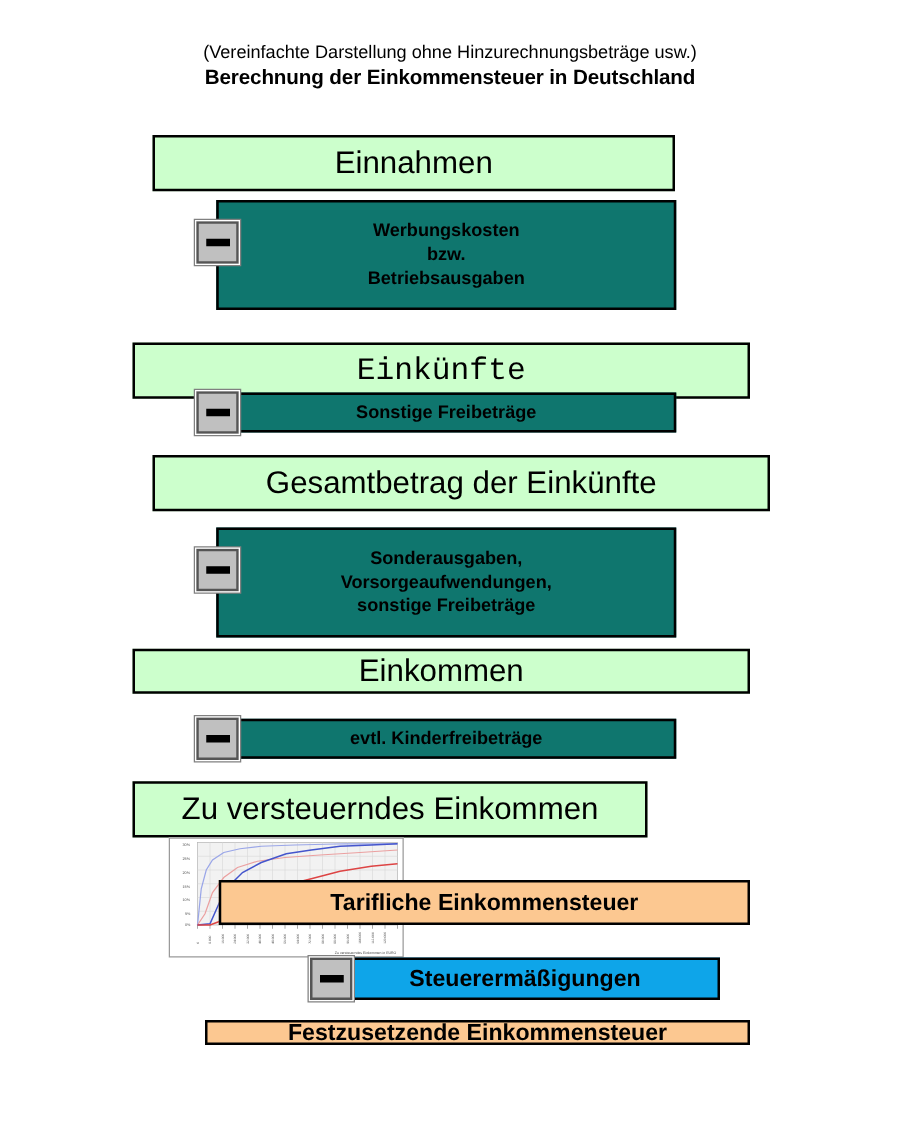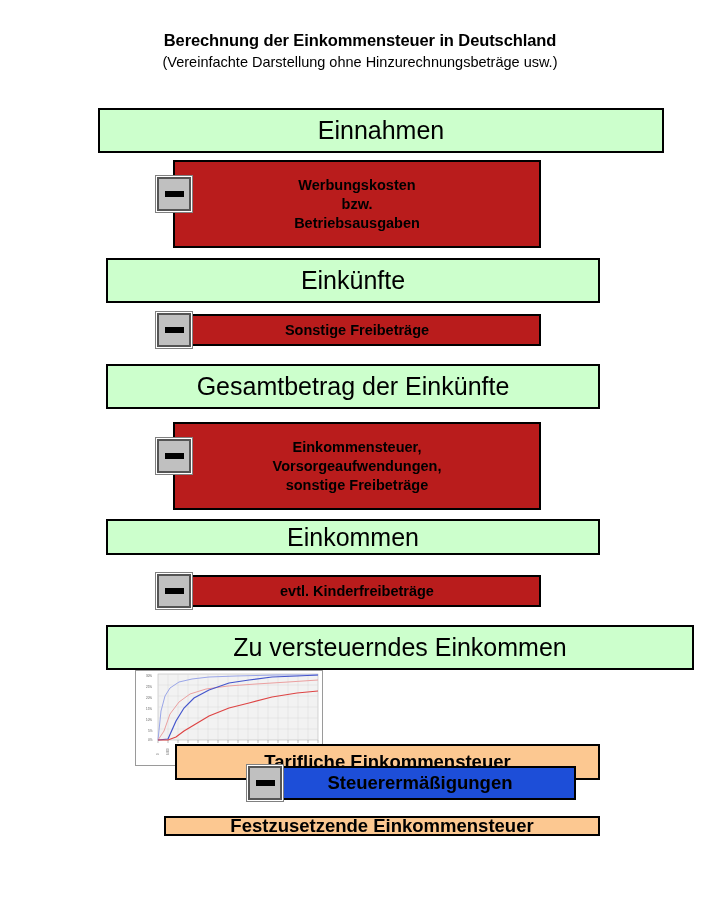--- a/index.html
+++ b/index.html
@@ -47,32 +47,32 @@
     justify-content: center;
     text-align: center;
   }
   .box-green {
     background: #ccffcc;
     font-size: 25px;
     font-weight: normal;
     letter-spacing: 0px;
   }
   .box-yellow {
-    background: #b91c1c;
+    background: #0f766e;
     font-size: 14.5px;
     font-weight: bold;
     line-height: 19px;
   }
   .box-orange {
     background: #fcc891;
     font-size: 18.5px;
     font-weight: bold;
   }
   .box-cyan {
-    background: #1d4ed8;
+    background: #0ea5e9;
     font-size: 18.5px;
     font-weight: bold;
   }
 
   .box-label {
     display: block;
     white-space: pre-line;
     padding: 0 4px;
   }
 
@@ -111,73 +111,73 @@
     overflow: hidden;
   }
   #tax-chart-thumb svg {
     display: block;
   }
 </style>
 </head>
 <body>
 
 <div id="title-block">
+  <div id="sub-title">(Vereinfachte Darstellung ohne Hinzurechnungsbeträge usw.)</div>
   <div id="main-title">Berechnung der Einkommensteuer in Deutschland</div>
-  <div id="sub-title">(Vereinfachte Darstellung ohne Hinzurechnungsbeträge usw.)</div>
-</div>
-
-<div class="box box-green" style="left:98px; top:108px; width:566px; height:45px;">
+</div>
+
+<div class="box box-green" style="left:122px; top:108px; width:418px; height:45px;">
   <span class="box-label">Einnahmen</span>
 </div>
 
 <div class="box box-yellow" style="left:173px; top:160px; width:368px; height:88px;">
   <span class="box-label">Werbungskosten
 bzw.
 Betriebsausgaben</span>
 </div>
 <div class="minus-badge" style="left:157px; top:177px;">
   <span class="minus-bar"></span>
 </div>
 
-<div class="box box-green" style="left:106px; top:258px; width:494px; height:45px;">
+<div class="box box-green" style="left:106px; top:274px; width:494px; height:45px;font-family:Liberation Mono, monospace;">
   <span class="box-label">Einkünfte</span>
 </div>
 
 <div class="box box-yellow" style="left:173px; top:314px; width:368px; height:32px;">
   <span class="box-label">Sonstige Freibeträge</span>
 </div>
 <div class="minus-badge" style="left:157px; top:313px;">
   <span class="minus-bar"></span>
 </div>
 
-<div class="box box-green" style="left:106px; top:364px; width:494px; height:45px;">
+<div class="box box-green" style="left:122px; top:364px; width:494px; height:45px;">
   <span class="box-label">Gesamtbetrag der Einkünfte</span>
 </div>
 
 <div class="box box-yellow" style="left:173px; top:422px; width:368px; height:88px;">
-  <span class="box-label">Einkommensteuer,
+  <span class="box-label">Sonderausgaben,
 Vorsorgeaufwendungen,
 sonstige Freibeträge</span>
 </div>
 <div class="minus-badge" style="left:157px; top:439px;">
   <span class="minus-bar"></span>
 </div>
 
 <div class="box box-green" style="left:106px; top:519px; width:494px; height:36px;">
   <span class="box-label">Einkommen</span>
 </div>
 
 <div class="box box-yellow" style="left:173px; top:575px; width:368px; height:32px;">
   <span class="box-label">evtl. Kinderfreibeträge</span>
 </div>
 <div class="minus-badge" style="left:157px; top:574px;">
   <span class="minus-bar"></span>
 </div>
 
-<div class="box box-green" style="left:106px; top:625px; width:588px; height:45px;">
+<div class="box box-green" style="left:106px; top:625px; width:412px; height:45px;">
   <span class="box-label">Zu versteuerndes Einkommen</span>
 </div>
 
 <div id="tax-chart-thumb">
   <svg width="186" height="94" viewBox="0 0 186 94">
 
     <rect x="22" y="3" width="160" height="66" fill="#f2f2f2" stroke="#b8b8b8" stroke-width="0.6"></rect>
 
     <g stroke="#d8d8d8" stroke-width="0.5">
       <line x1="22" y1="14" x2="182" y2="14"></line>
@@ -257,21 +257,21 @@
     <text x="181" y="92" text-anchor="end" fill="#444444" font-size="2.8" font-family="Liberation Sans, sans-serif">Zu versteuerndes Einkommen in EURO</text>
 
     <path d="M22,69 L25,40 L29,25 L34,17 L43,11 L56,8 L73,6 L100,5 L140,4 L182,4" fill="none" stroke="#9aa6e8" stroke-width="1"></path>
     <path d="M22,69 L28,60 L34,43 L43,31 L54,23 L70,18 L92,15 L120,13 L152,11 L182,9" fill="none" stroke="#eba0a0" stroke-width="1"></path>
 
     <path d="M22,69 L32,68 L40,50 L48,37 L58,27 L73,19 L93,12 L113,9 L136,6 L161,5 L182,4" fill="none" stroke="#4455cc" stroke-width="1.2"></path>
     <path d="M22,69 L32,69 L40,66 L48,60 L58,54 L73,45 L93,37 L113,32 L136,26 L161,22 L182,20" fill="none" stroke="#dd4444" stroke-width="1.2"></path>
   </svg>
 </div>
 
-<div class="box box-orange" style="left:175px; top:744px; width:425px; height:36px; z-index:4;">
+<div class="box box-orange" style="left:175px; top:704px; width:425px; height:36px; z-index:4;">
   <span class="box-label">Tarifliche Einkommensteuer</span>
 </div>
 
 <div class="box box-cyan" style="left:264px; top:766px; width:312px; height:34px; z-index:4;">
   <span class="box-label">Steuerermäßigungen</span>
 </div>
 <div class="minus-badge" style="left:248px; top:766px;">
   <span class="minus-bar"></span>
 </div>
 

